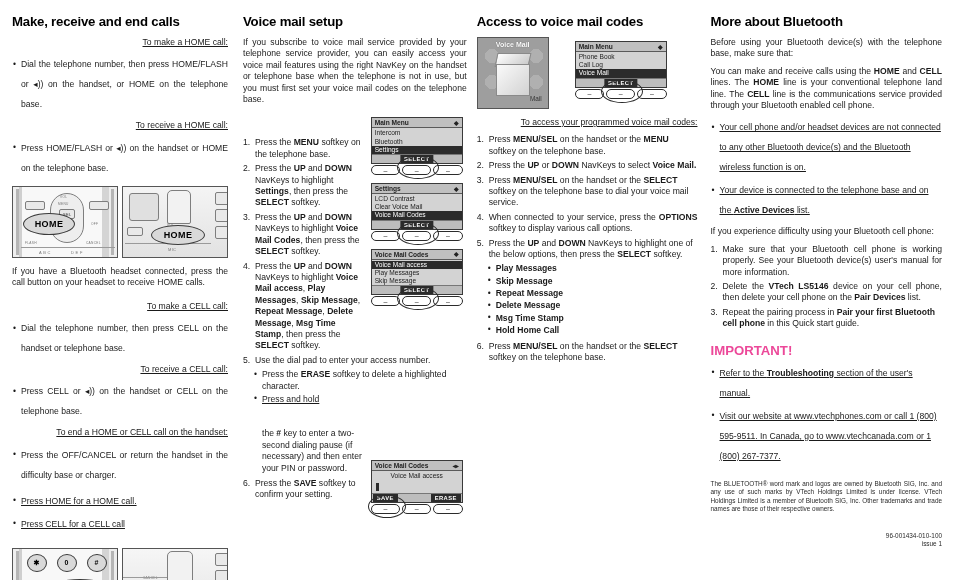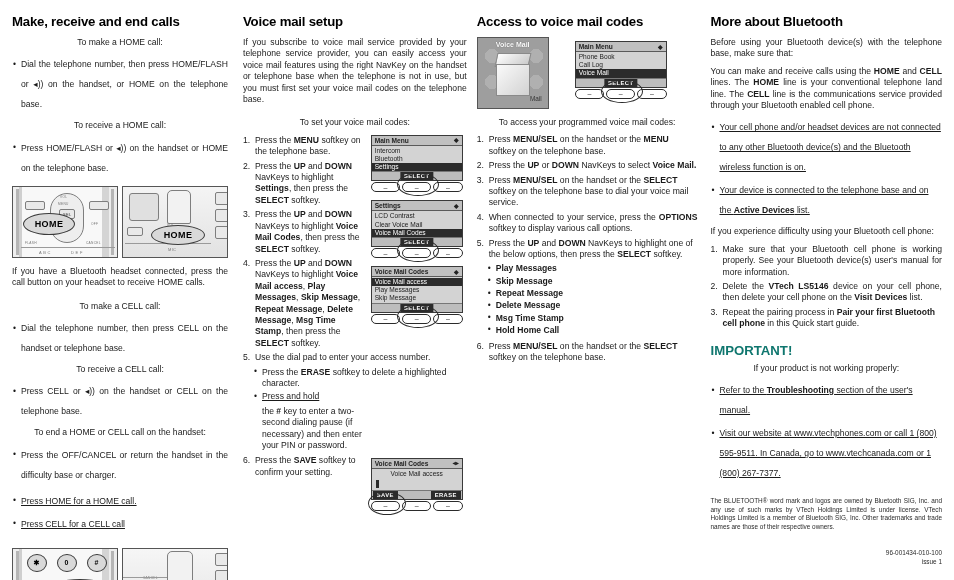--- a/index.html
+++ b/index.html
@@ -32,29 +32,29 @@
     font-size: 13.2px;
     font-weight: bold;
     margin: 0 0 8px 0;
     letter-spacing: -0.2px;
     color: #000;
   }
   h2.important {
     font-size: 13.2px;
     font-weight: bold;
     margin: 0 0 5px 0;
-    color: #0f766e;
+    color: #ec4899;
   }
   p {
     font-size: 8.6px;
     line-height: 11.4px;
     margin: 0 0 6px 0;
     text-align: justify;
   }
-  p.nj { text-align: center; }
+  p.nj { text-align: right; text-decoration: underline; }
   .b { font-weight: bold; }
   .u { text-decoration: underline; }
 
   ul { margin: 0 0 6px 0; padding: 0; list-style: none; }
   li.bullet {
     font-size: 8.6px;
     line-height: 20px;
     position: relative;
     padding-left: 9px;
     margin-bottom: 3px;
@@ -284,21 +284,21 @@
   }
   .partnum {
     font-size: 6.4px;
     line-height: 8.4px;
     text-align: right;
     margin-top: 18px;
     color: #2a2a2a;
   }
 
   .flex2 { display:flex; gap: 8px; align-items: flex-start; }
-  .grow { flex: 1; }
+  .grow { flex: 1; margin-top: 20px; }
   .lcdcol { flex: 0 0 96px; }
   .sp6 { height: 6px; }
   .sp10 { height: 10px; }
 </style>
 </head>
 <body>
 
 <div class="page">
 
   <div class="col col1">
@@ -399,21 +399,20 @@
         <div class="tinytext" style="left:36px; top:54px; font-size:4px;">MIC</div>
         <div class="oval-btn sm" style="left:36px; top:32px; width:58px; height:20px;">CELL</div>
       </div>
     </div>
   </div>
 
   <div class="col col2">
     <h1>Voice mail setup</h1>
     <p>If you subscribe to voice mail service provided by your telephone service provider, you can easily access your voice mail features using the right NavKey on the handset or telephone base when the telephone is not in use, but you must first set your voice mail codes on the telephone base.</p>
     <div class="sp6"></div>
-    <p class="nj">To set your voice mail codes:</p>
 
     <ol>
       <div class="flex2">
         <div class="grow">
           <li class="num nj">Press the <span class="b">MENU</span> softkey on the telephone base.</li>
           <li class="num nj">Press the <span class="b">UP</span> and <span class="b">DOWN</span> NavKeys to highlight <span class="b">Settings</span>, then press the <span class="b">SELECT</span> softkey.</li>
           <li class="num nj">Press the <span class="b">UP</span> and <span class="b">DOWN</span> NavKeys to highlight <span class="b">Voice Mail Codes</span>, then press the <span class="b">SELECT</span> softkey.</li>
           <li class="num nj">Press the <span class="b">UP</span> and <span class="b">DOWN</span> NavKeys to highlight <span class="b">Voice Mail access</span>, <span class="b">Play Messages</span>, <span class="b">Skip Message</span>, <span class="b">Repeat Message</span>, <span class="b">Delete Message</span>, <span class="b">Msg Time Stamp</span>, then press the <span class="b">SELECT</span> softkey.</li>
         </div>
 
@@ -598,27 +597,26 @@
 
     <ul>
       <li class="bullet nj">Your cell phone and/or headset devices are not connected to any other Bluetooth device(s) and the Bluetooth wireless function is on.</li>
       <li class="bullet nj">Your device is connected to the telephone base and on the <span class="b">Active Devices</span> list.</li>
     </ul>
 
     <p>If you experience difficulty using your Bluetooth cell phone:</p>
 
     <ol>
       <li class="num">Make sure that your Bluetooth cell phone is working properly. See your Bluetooth device(s) user's manual for more information.</li>
-      <li class="num">Delete the <span class="b">VTech LS5146</span> device on your cell phone, then delete your cell phone on the <span class="b">Visit Devices</span> list.</li>
+      <li class="num">Delete the <span class="b">VTech LS5146</span> device on your cell phone, then delete your cell phone on the <span class="b">Pair Devices</span> list.</li>
       <li class="num nj">Repeat the pairing process in <span class="b">Pair your first Bluetooth cell phone</span> in this Quick start guide.</li>
     </ol>
 
     <div class="sp10"></div>
     <h2 class="important">IMPORTANT!</h2>
-    <p class="nj">If your product is not working properly:</p>
     <ul>
       <li class="bullet nj">Refer to the <span class="b">Troubleshooting</span> section of the user's manual.</li>
       <li class="bullet nj">Visit our website at www.vtechphones.com or call 1 (800) 595-9511. In Canada, go to www.vtechcanada.com or 1 (800) 267-7377.</li>
     </ul>
 
     <div class="trademark">The BLUETOOTH® word mark and logos are owned by Bluetooth SIG, Inc. and any use of such marks by VTech Holdings Limited is under license. VTech Holdings Limited is a member of Bluetooth SIG, Inc. Other trademarks and trade names are those of their respective owners.</div>
 
     <div class="partnum">
       <div>96-001434-010-100</div>
       <div>issue 1</div>

